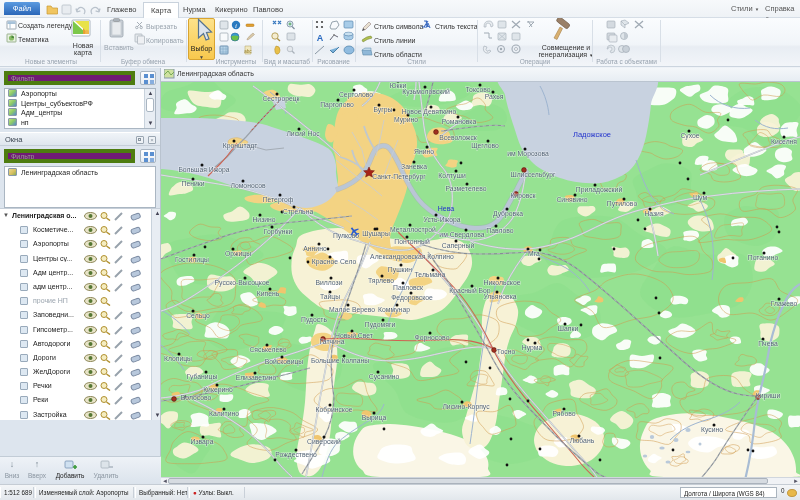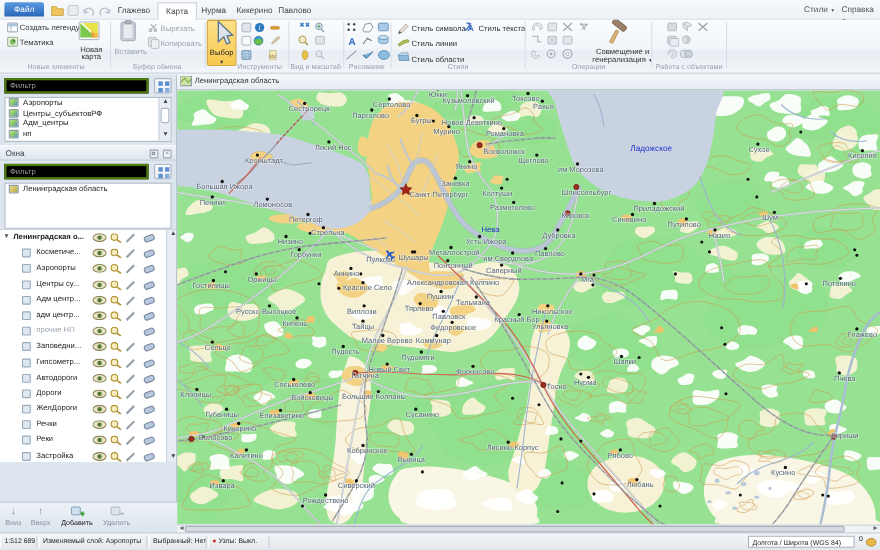--- a/index.html
+++ b/index.html
@@ -17,21 +17,21 @@
 .rtext{position:absolute;font-size:7px;color:#333;white-space:nowrap;}
 .gray{color:#9aa4ae;}
 #vybor{position:absolute;left:188px;top:0px;width:27px;height:42px;background:linear-gradient(#fde28a,#f8c84e);border:1px solid #d9a430;border-radius:2px;text-align:center;}
 #vybor .vtext{position:absolute;top:26px;width:100%;font-size:7px;color:#222;}
 #vybor .varr{position:absolute;top:35px;width:100%;font-size:5px;color:#444;}
 
 #sidebar{position:absolute;left:0;top:68px;width:161px;height:416px;background:#dde5ee;border-right:1px solid #b9c3cf;}
 .phead{position:relative;height:14px;background:linear-gradient(#f0f4f8,#dfe6ee);border-top:1px solid #fff;border-bottom:1px solid #c6cfd9;color:#3a4450;font-size:7.5px;line-height:14px;padding-left:5px;}
 .phico{position:absolute;top:3px;width:8px;height:8px;border:1px solid #9aa6b2;border-radius:1px;background:#eef2f6;color:#8894a0;font-size:6px;line-height:6px;text-align:center;}
 .filter{position:relative;height:20px;}
-.filter input{position:absolute;left:4px;top:3px;width:131px;height:14px;border:2px solid #4d7c0f;font-size:7px;color:#999;padding-left:3px;background:#000000;font-family:"Liberation Sans",sans-serif;}
+.filter input{position:absolute;left:4px;top:3px;width:131px;height:14px;border:4px solid #4d7c0f;font-size:7px;color:#999;padding-left:3px;background:#701a75;font-family:"Liberation Sans",sans-serif;}
 .fbtn{position:absolute;right:4px;top:3px;width:16px;height:14px;border:1px solid #aab6c2;background:linear-gradient(#fdfdfe,#e8edf3);border-radius:2px;}
 .listbox{position:relative;margin:0 4px;background:#fff;border:1px solid #aab6c2;overflow:hidden;}
 .li{position:relative;height:9.5px;padding-left:16px;font-size:7px;color:#222;line-height:9.5px;white-space:nowrap;}
 .lico{position:absolute;left:3px;top:0px;width:9px;height:8px;border:1px solid #8899aa;background:linear-gradient(135deg,#bfe08a 0%,#8fcc66 45%,#5588cc 100%);border-radius:1px;}
 .sb{position:absolute;right:0;top:0;bottom:0;width:11px;background:#e8edf3;border-left:1px solid #c8d2dc;}
 .sb .ar{position:absolute;left:0;width:11px;height:9px;color:#445;font-size:6px;text-align:center;line-height:9px;}
 .sb .th{position:absolute;left:1px;width:8px;background:#fff;border:1px solid #aab6c2;border-radius:2px;}
 
 .trow{position:relative;height:14.2px;white-space:nowrap;}
 .trow .nm{position:absolute;left:33px;top:3px;font-size:7px;color:#222;max-width:60px;overflow:hidden;}

